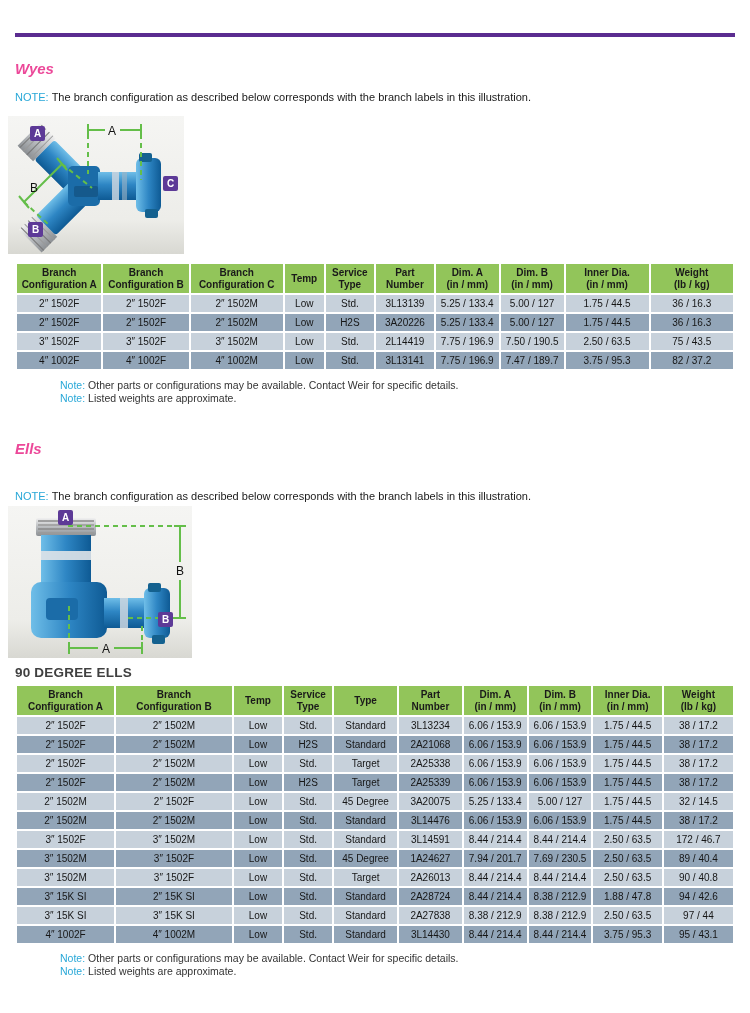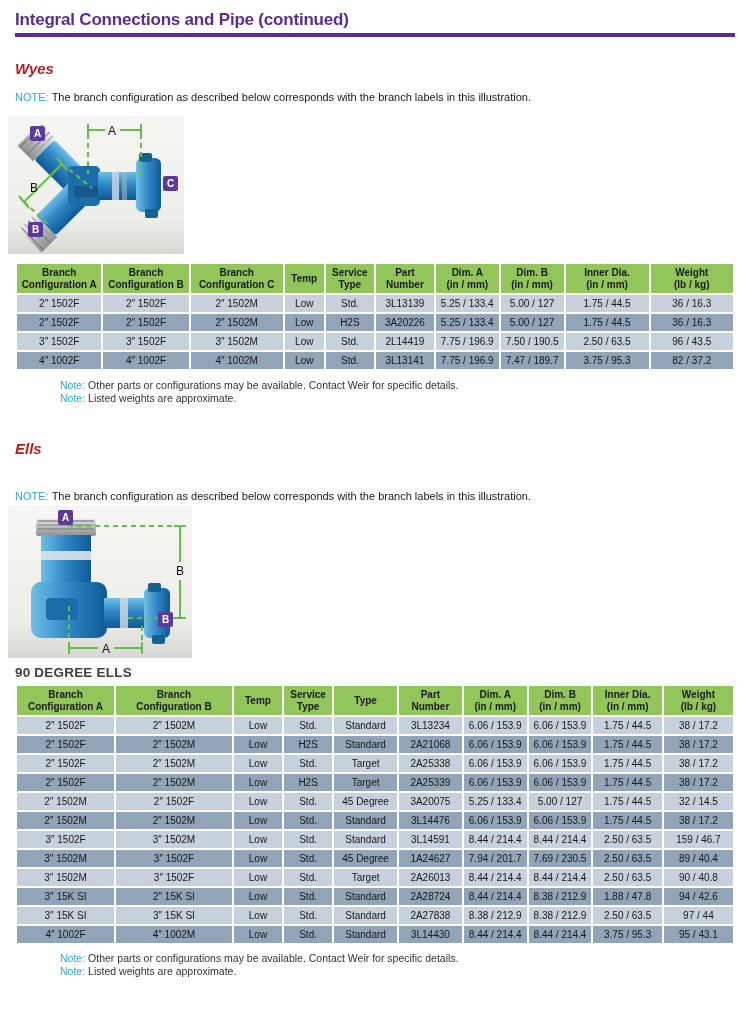--- a/index.html
+++ b/index.html
@@ -2,21 +2,21 @@
 <html><head>
 <meta charset="utf-8">
 <style>
   html,body{margin:0;padding:0;background:#fff;}
   body{font-family:"Liberation Sans","DejaVu Sans",sans-serif;color:#1a1a1a;}
   #page{position:relative;width:750px;height:1013px;background:#fff;overflow:hidden;}
 
   .doc-title{position:absolute;left:15px;top:10px;width:720px;font-size:17px;font-weight:bold;color:#5B2C90;letter-spacing:-0.2px;}
   .title-rule{position:absolute;left:15px;top:33px;width:720px;height:4px;background:#5B2C90;}
 
-  .section-heading{position:absolute;left:15px;font-size:15px;font-weight:bold;font-style:italic;color:#b91c1c;}
+  .section-heading{position:absolute;left:15px;font-size:15px;font-weight:bold;font-style:italic;color:#ec4899;}
   .sub-heading{position:absolute;left:15px;font-size:13.5px;font-weight:bold;color:#404040;letter-spacing:0.2px;}
 
   .note-line{position:absolute;left:15px;width:725px;font-size:11px;color:#1a1a1a;}
   .note-label{color:#29A8D8;margin-right:3px;}
 
   .footnote{position:absolute;left:15px;width:720px;font-size:10.5px;color:#333;line-height:13px;padding-left:45px;}
   .footnote .note-label{margin-right:3px;}
 
   .diagram{position:absolute;left:8px;}
 
@@ -41,21 +41,20 @@
   .t-ells col:nth-child(9){width:9.8%}.t-ells col:nth-child(10){width:9.9%}
 
   .svg-dimtext{font-family:"Liberation Sans",sans-serif;font-size:12px;fill:#111;}
   .svg-tagtext{font-family:"Liberation Sans",sans-serif;font-size:10px;font-weight:bold;fill:#fff;}
 </style>
 </head>
 <body>
 
 <div id="page">
 
-  <div class="doc-title">Integral Connections and Pipe (continued)</div>
   <div class="title-rule"></div>
 
   <div class="section-heading" style="top:60px;">Wyes</div>
 
   <div class="note-line" style="top:91px;">
     <span class="note-label">NOTE:</span><span>The branch configuration as described below corresponds with the branch labels in this illustration.</span>
   </div>
 
   <svg class="diagram" style="top:116px;" width="182" height="142" viewBox="0 0 182 142">
     <defs>
@@ -208,21 +207,21 @@
         <tr class="light">
           <td>3″ 1502F</td>
           <td>3″ 1502F</td>
           <td>3″ 1502M</td>
           <td>Low</td>
           <td>Std.</td>
           <td>2L14419</td>
           <td>7.75 / 196.9</td>
           <td>7.50 / 190.5</td>
           <td>2.50 / 63.5</td>
-          <td>96 / 43.5</td>
+          <td>75 / 43.5</td>
         </tr>
         <tr class="dark">
           <td>4″ 1002F</td>
           <td>4″ 1002F</td>
           <td>4″ 1002M</td>
           <td>Low</td>
           <td>Std.</td>
           <td>3L13141</td>
           <td>7.75 / 196.9</td>
           <td>7.47 / 189.7</td>
@@ -412,21 +411,21 @@
         <tr class="light">
           <td>3″ 1502F</td>
           <td>3″ 1502M</td>
           <td>Low</td>
           <td>Std.</td>
           <td>Standard</td>
           <td>3L14591</td>
           <td>8.44 / 214.4</td>
           <td>8.44 / 214.4</td>
           <td>2.50 / 63.5</td>
-          <td>159 / 46.7</td>
+          <td>172 / 46.7</td>
         </tr>
         <tr class="dark">
           <td>3″ 1502M</td>
           <td>3″ 1502F</td>
           <td>Low</td>
           <td>Std.</td>
           <td>45 Degree</td>
           <td>1A24627</td>
           <td>7.94 / 201.7</td>
           <td>7.69 / 230.5</td>

